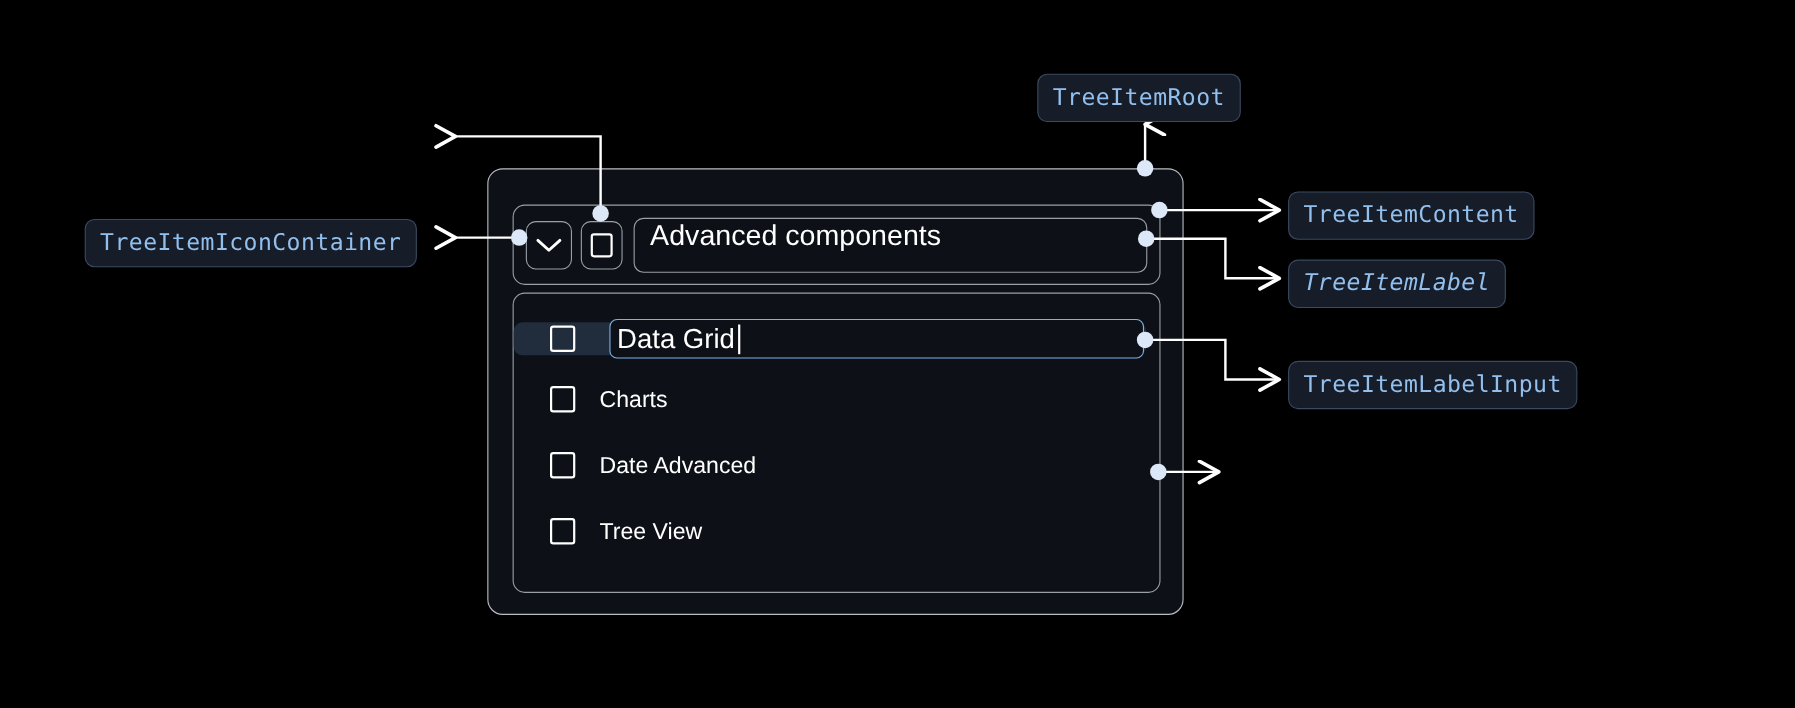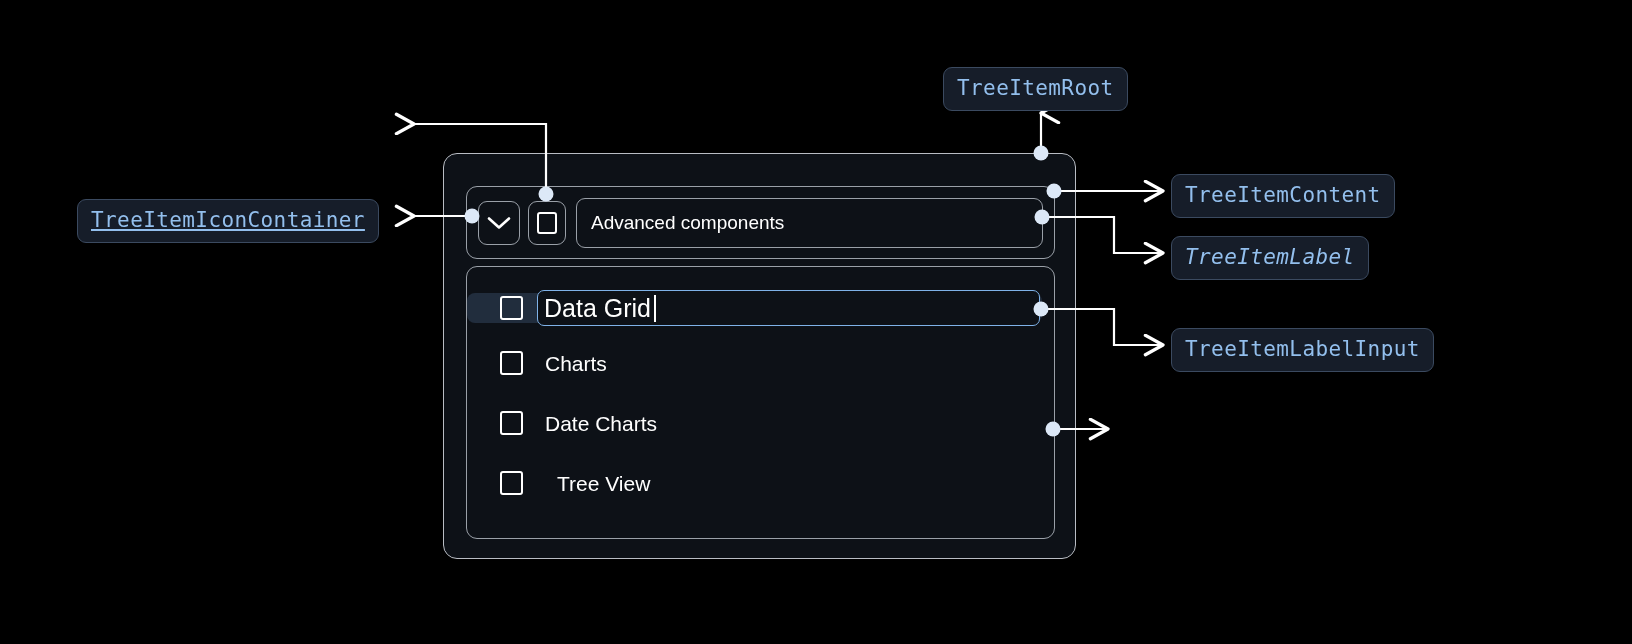--- a/index.html
+++ b/index.html
@@ -116,24 +116,23 @@
 
   #root-label {
     flex: 1;
     height: 50px;
     box-sizing: border-box;
     margin-left: 10px;
     border: 1px solid #9aa0a8;
     border-radius: 9px;
     background: #0d1117;
     display: flex;
-    align-items: center;
     padding: 0 14px;
     color: #ffffff;
-    font-size: 19px;
+    font-size: 26px;
   }
 
   #group-transition {
     position: absolute;
     left: 22px;
     top: 112px;
     width: 589px;
     height: 273px;
     box-sizing: border-box;
     background: #0d1117;
@@ -144,27 +143,28 @@
 
   .tree-item {
     position: relative;
     height: 40px;
     margin: 0 0 20px 0;
     display: flex;
     align-items: center;
     padding-left: 33px;
     box-sizing: border-box;
   }
-  .tree-item:last-child { margin-bottom: 0; gap: 12px; }
+  .tree-item:last-child { margin-bottom: 0; }
 
   .tree-item.selected {
     background: #212d3d;
     border-radius: 8px;
     margin-right: 12px;
     height: 30px;
+    gap: 17px;
   }
 
   .item-checkbox {
     width: 23px;
     height: 24px;
     box-sizing: border-box;
     border: 2.4px solid #ffffff;
     border-radius: 3px;
     background: transparent;
     flex: none;
@@ -244,21 +244,21 @@
         </span>
       </div>
 
       <div class="tree-item">
         <span class="item-checkbox"></span>
         <span class="item-text">Charts</span>
       </div>
 
       <div class="tree-item">
         <span class="item-checkbox"></span>
-        <span class="item-text">Date Charts</span>
+        <span class="item-text">Date Advanced</span>
       </div>
 
       <div class="tree-item">
         <span class="item-checkbox"></span>
         <span class="item-text">Tree View</span>
       </div>
 
     </div>
   </div>
 
@@ -297,21 +297,21 @@
       <circle cx="472" cy="216" r="7.5"></circle>
       <circle cx="1041" cy="153" r="7.5"></circle>
       <circle cx="1054" cy="191" r="7.5"></circle>
       <circle cx="1042" cy="217" r="7.5"></circle>
       <circle cx="1041" cy="309" r="7.5"></circle>
       <circle cx="1053" cy="429" r="7.5"></circle>
     </g>
   </svg>
 
 
-  <div class="chip" style="left:77px; top:199px;text-decoration:underline;">TreeItemIconContainer</div>
+  <div class="chip" style="left:77px; top:199px;">TreeItemIconContainer</div>
 
   <div class="chip" style="left:943px; top:67px;">TreeItemRoot</div>
 
   <div class="chip" style="left:1171px; top:174px;text-align:right;">TreeItemContent</div>
 
   <div class="chip" style="left:1171px; top:236px;font-style:italic;">TreeItemLabel</div>
 
   <div class="chip" style="left:1171px; top:328px;">TreeItemLabelInput</div>
 
 

